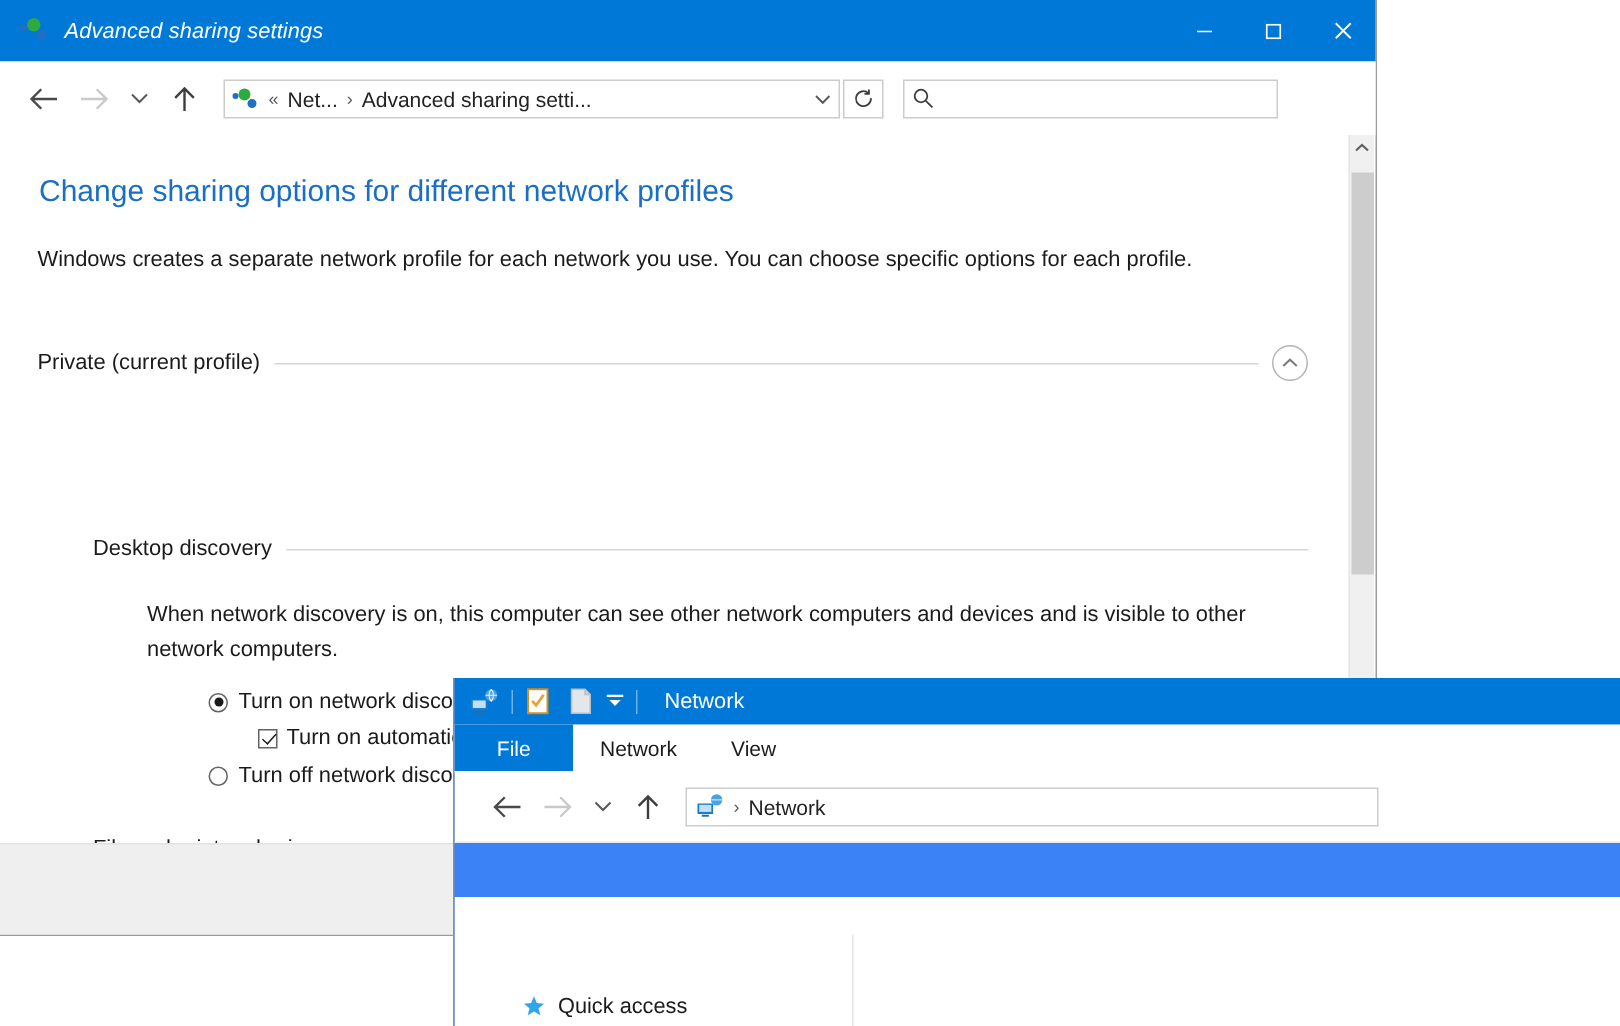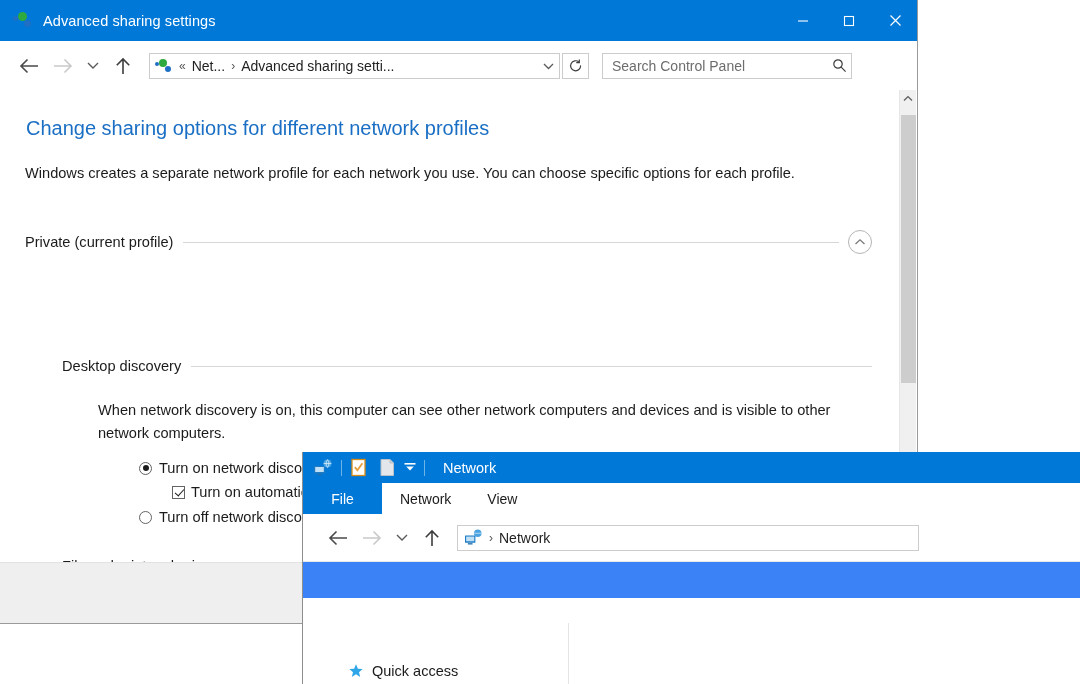--- a/index.html
+++ b/index.html
@@ -35,20 +35,21 @@
   }
 
   #cp-titlebar {
     position: absolute;
     left: 0; top: 0;
     width: 918px;
     height: 41px;
     background: #0078d7;
     display: flex;
     align-items: center;
+    font-style: italic;
   }
   #cp-title-icon {
     margin-left: 13px;
     width: 20px; height: 20px;
     position: relative;
   }
   .netdot {
     position: absolute;
     border-radius: 50%;
   }
@@ -535,21 +536,20 @@
       </div>
 
       <div id="cp-refresh">
         <svg class="icon-svg" width="14" height="14" viewBox="0 0 14 14">
           <path d="M11.6 6.4 A5 5 0 1 1 10 3.1" fill="none" stroke="#3d3d3d" stroke-width="1.2"></path>
           <path d="M10.3 0.6 L10.3 3.6 L7.3 3.6" fill="none" stroke="#3d3d3d" stroke-width="1.2"></path>
         </svg>
       </div>
 
       <div id="cp-search">
-        <input id="cp-search-input" type="text" placeholder="Search Control Panel" style="">
         <span id="cp-search-icon">
           <svg class="icon-svg" width="15" height="15" viewBox="0 0 15 15">
             <circle cx="6" cy="6" r="4.2" fill="none" stroke="#3d3d3d" stroke-width="1.2"></circle>
             <path d="M9.2 9.2 L13.6 13.6" stroke="#3d3d3d" stroke-width="1.2"></path>
           </svg>
         </span>
       </div>
     </div>
 
     <div id="cp-content">

